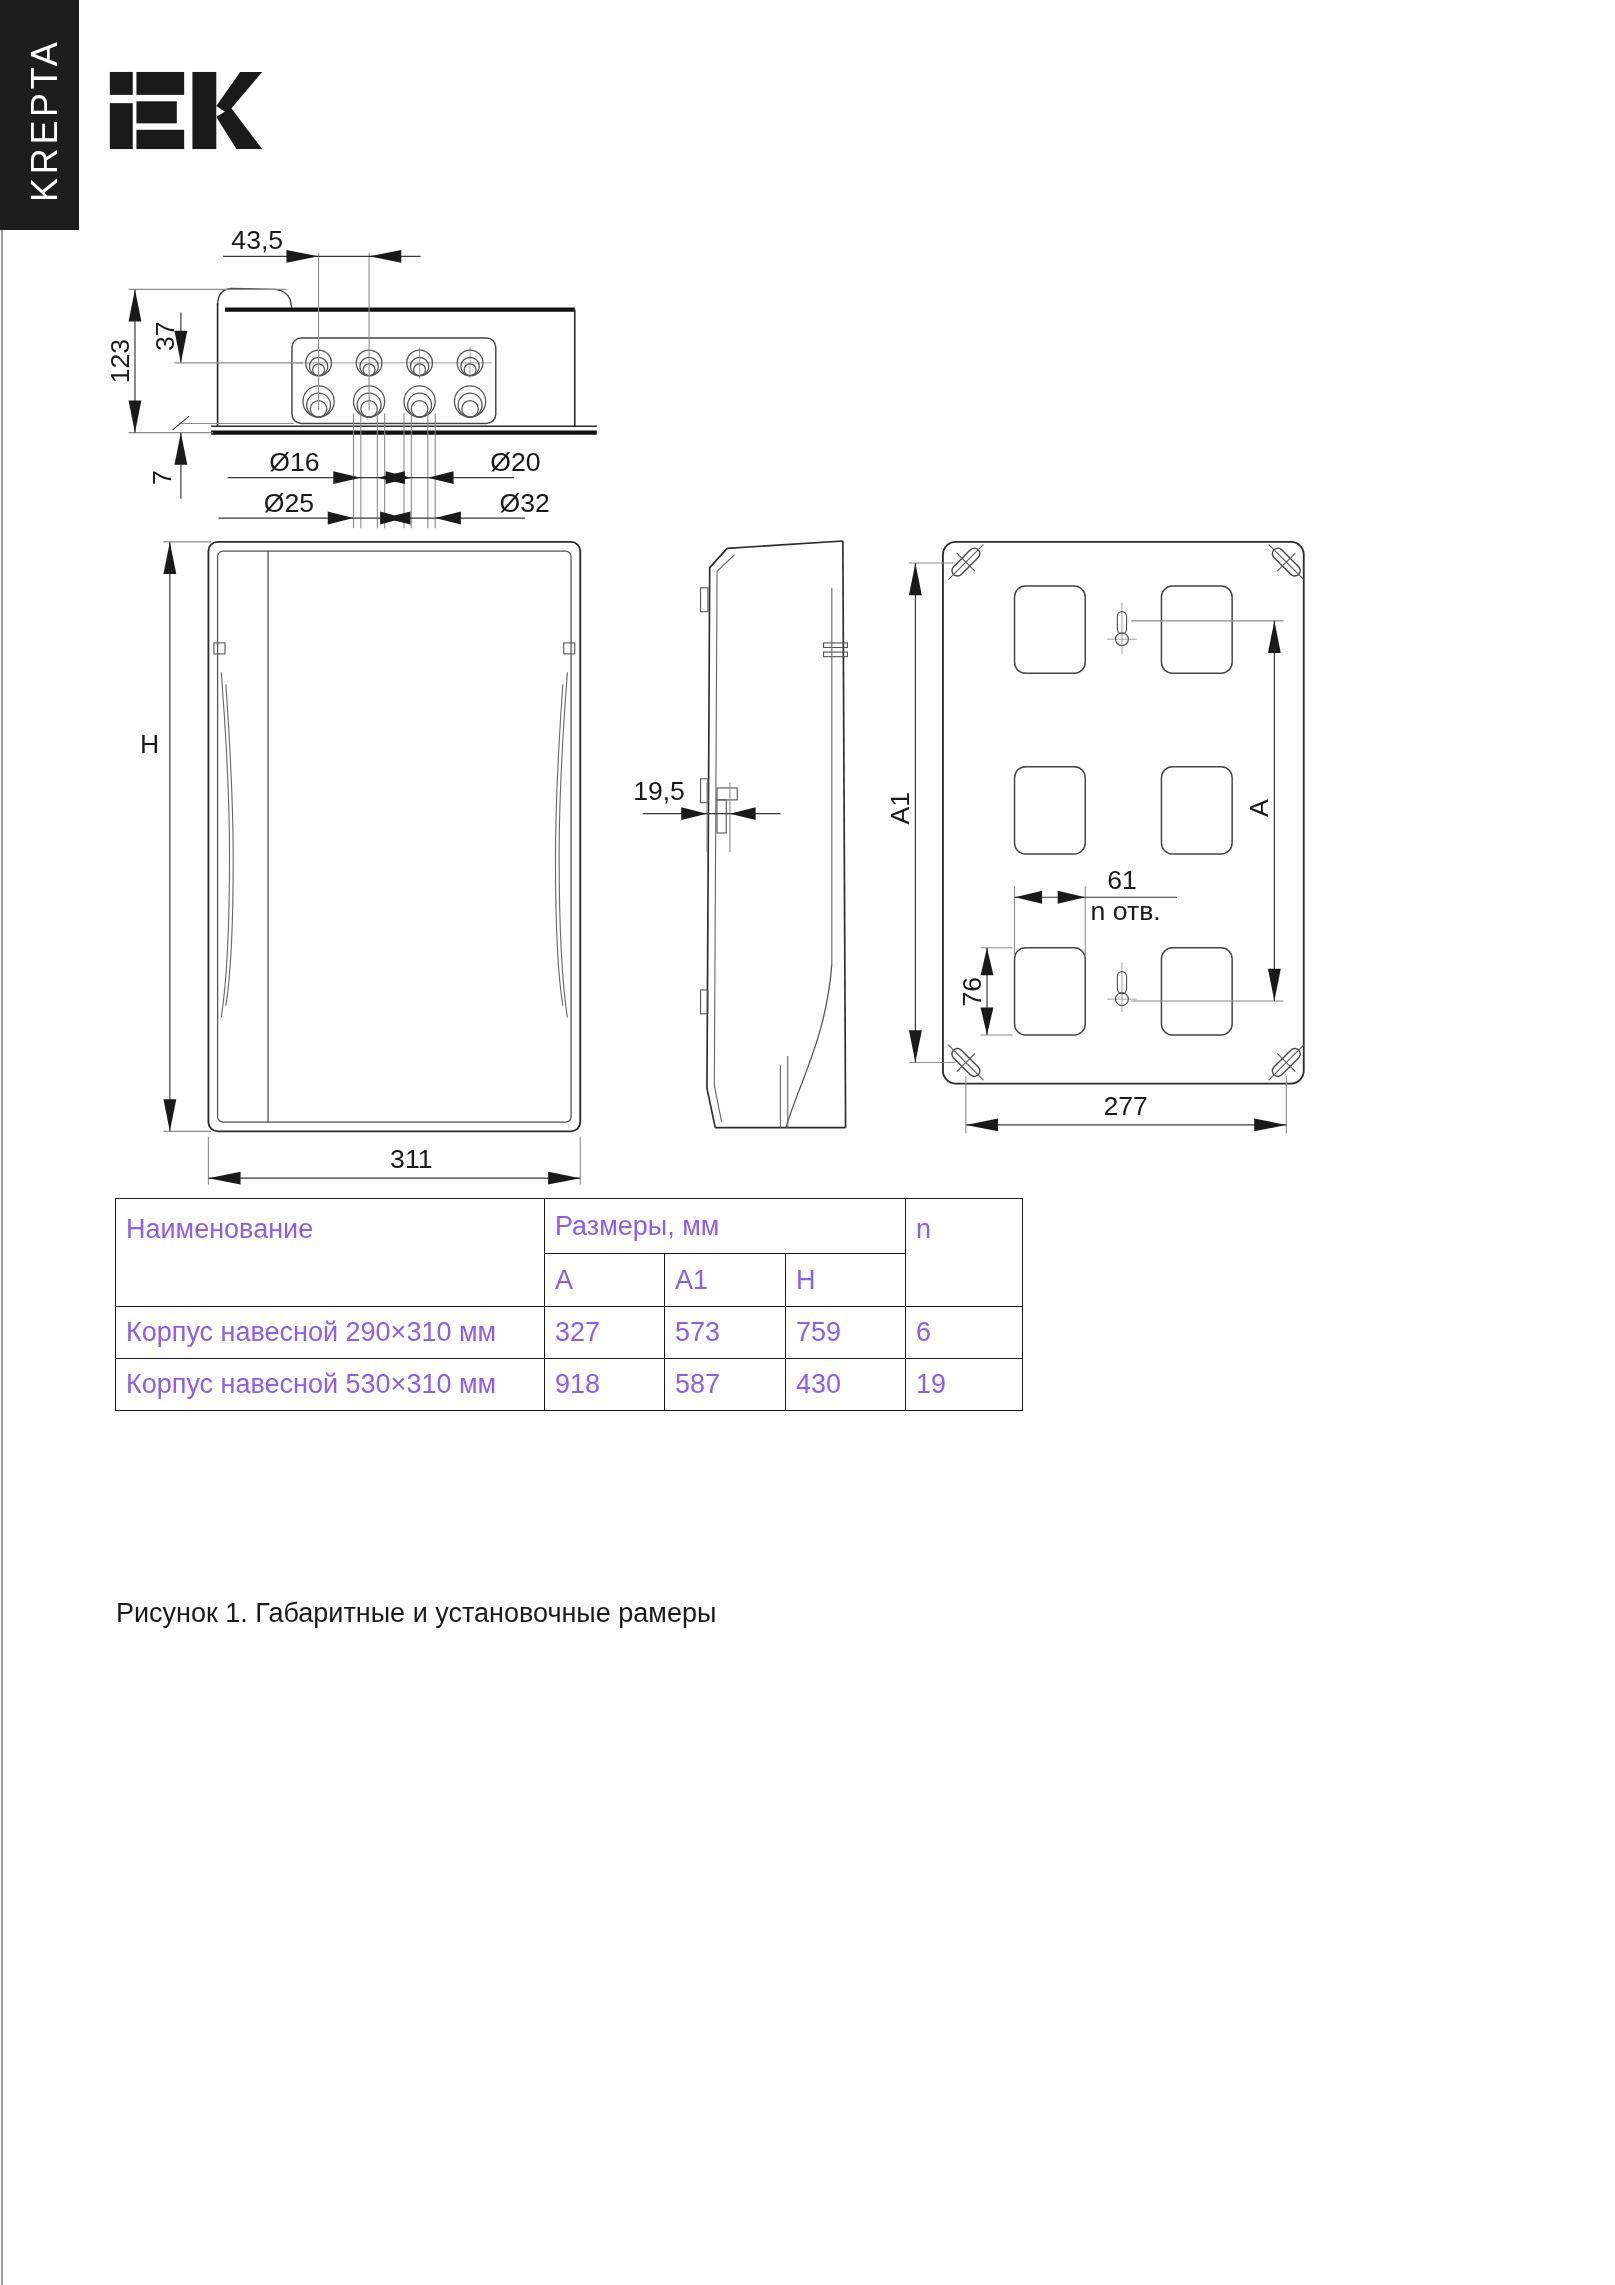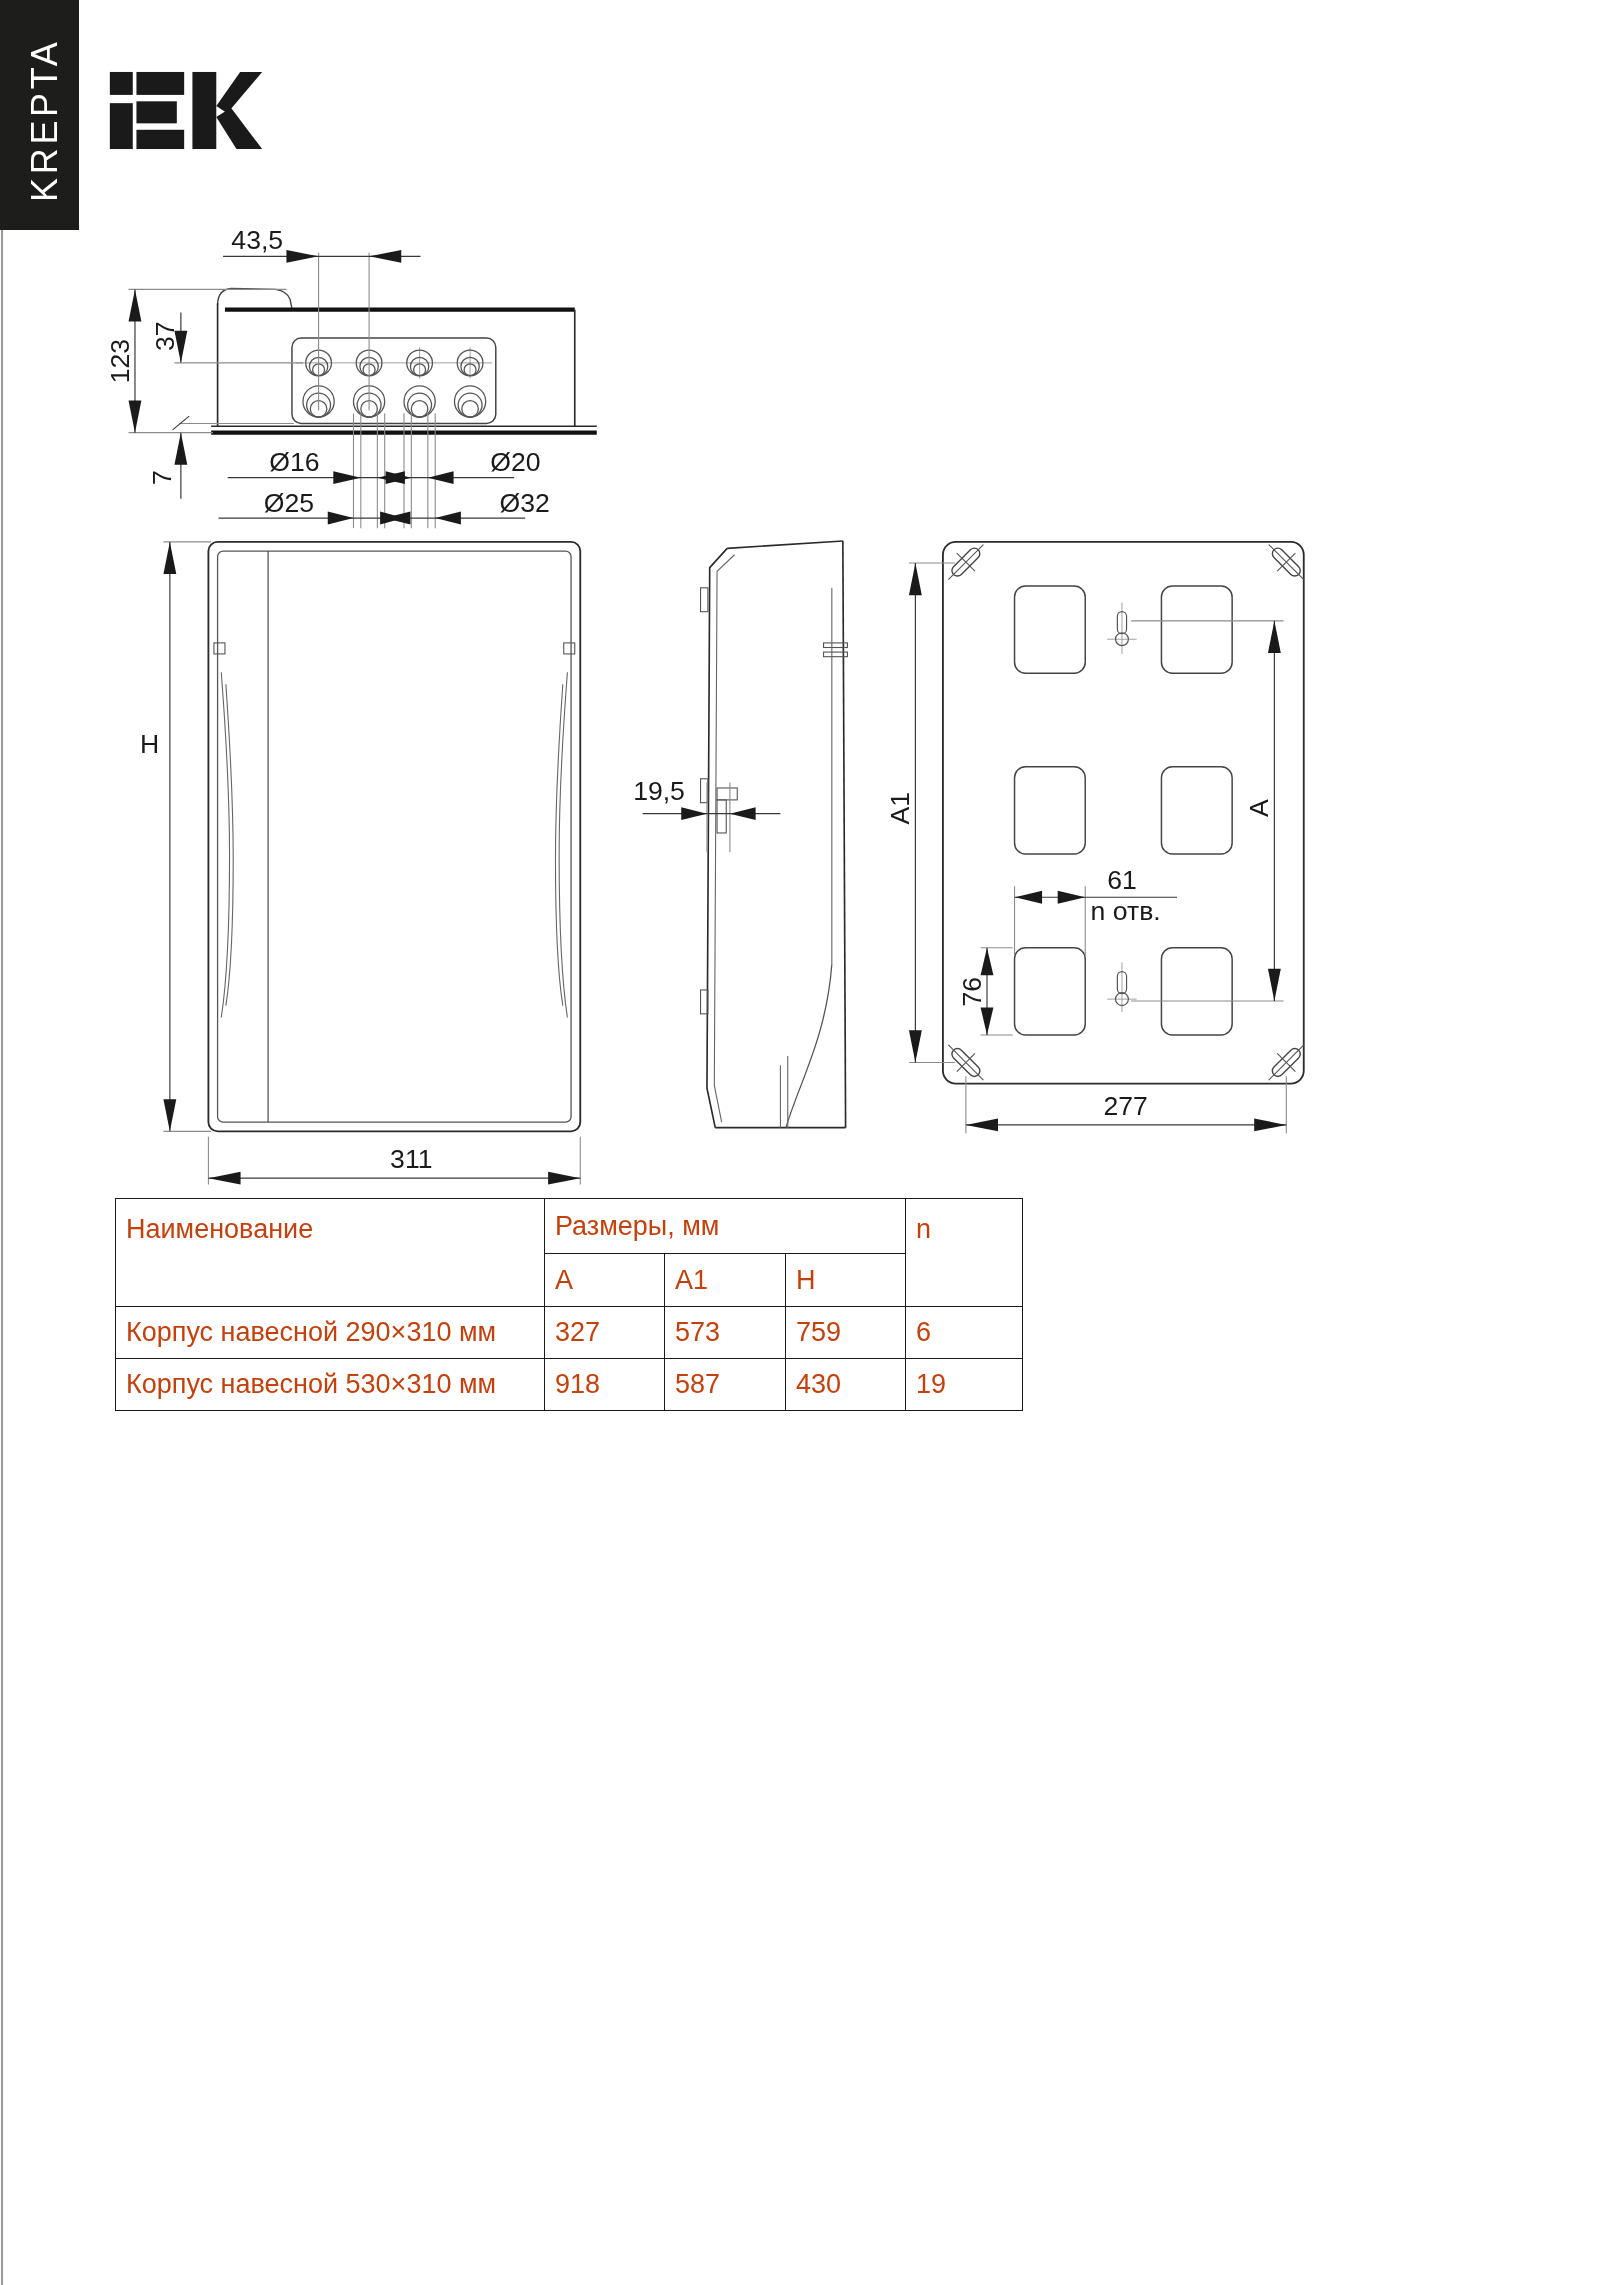--- a/index.html
+++ b/index.html
@@ -6,21 +6,21 @@
   .page{position:relative;width:1615px;height:2286px;background:#ffffff;
         font-family:"Liberation Sans",sans-serif;color:#1a1a1a;overflow:hidden;}
   .edge-line{position:absolute;left:0.9px;top:0;width:1.8px;height:2286px;background:#9a9a9a;}
   .sidebar{position:absolute;left:0;top:0;width:79px;height:230px;background:#1d1d1b;}
   .brand{position:absolute;left:24px;top:202px;transform:rotate(-90deg);transform-origin:0 0;
          color:#ffffff;font-size:36px;letter-spacing:3.7px;white-space:nowrap;font-weight:400;}
   .logo{position:absolute;left:108px;top:69px;}
   svg.drawing{position:absolute;left:0;top:0;}
   svg text{font-family:"Liberation Sans",sans-serif;font-size:29px;fill:#1a1a1a;}
   .dims-table{position:absolute;left:115px;top:1198px;border-collapse:collapse;table-layout:fixed;}
-  .dims-table td{border:1.8px solid #1a1a1a;font-size:27px;color:#c2410c;
+  .dims-table td{border:1.8px solid #1a1a1a;font-size:27px;color:#8b5cf6;
                  padding:0 0 0 10px;vertical-align:middle;}
   .dims-table td.span2{vertical-align:top;padding-top:14.7px;}
   .caption{position:absolute;left:116px;top:1598px;font-size:27px;color:#1a1a1a;}
 </style>
 </head>
 <body>
 
 <div class="page">
 
   <div class="edge-line"></div>
@@ -335,15 +335,16 @@
     <tr style="height:52px">
       <td>Корпус навесной 530×310 мм</td>
       <td>918</td>
       <td>587</td>
       <td>430</td>
       <td>19</td>
     </tr>
   </tbody>
     </table>
 
+  <div class="caption">Рисунок 1. Габаритные и установочные рамеры</div>
 
 </div>
 
 
 </body></html>

